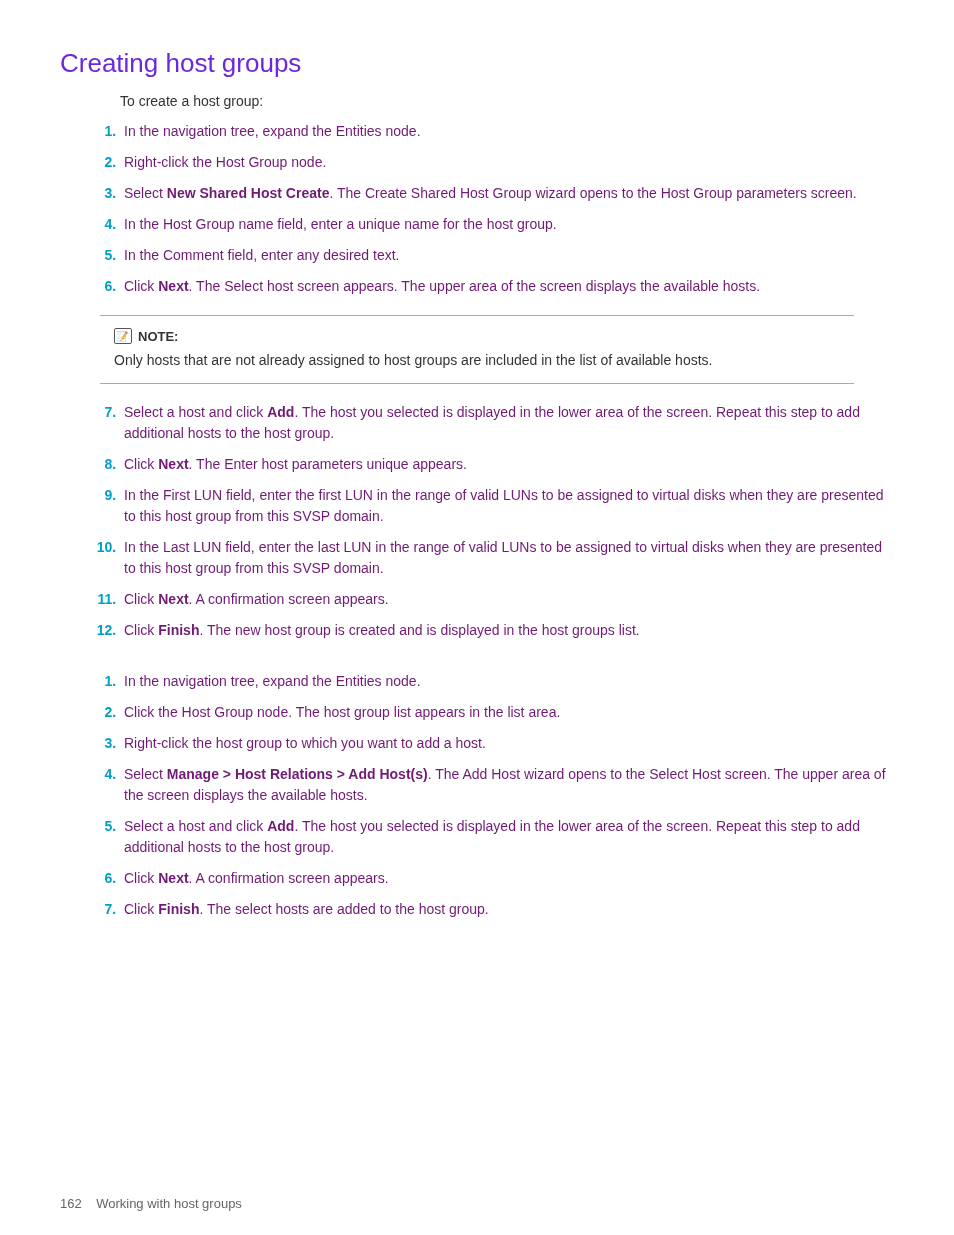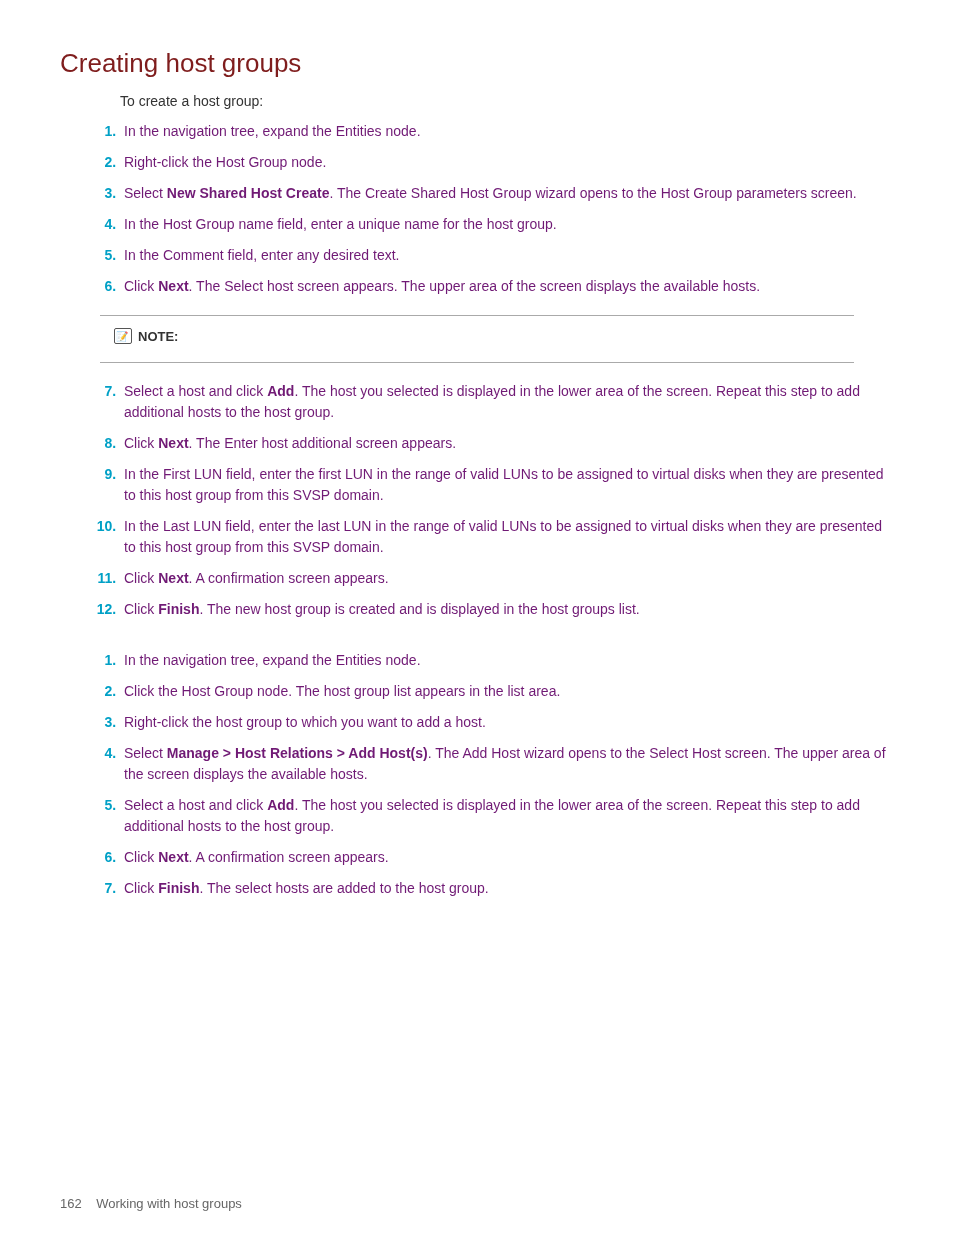--- a/index.html
+++ b/index.html
@@ -8,21 +8,21 @@
       font-family: Arial, Helvetica, sans-serif;
       font-size: 14px;
       color: #333333;
       width: 954px;
       min-height: 1235px;
       padding: 40px 60px 60px 60px;
     }
 
     .section-title {
       font-size: 26px;
-      color: #7f1d1d;
+      color: #6d28d9;
       font-weight: normal;
       margin-bottom: 14px;
       margin-top: 8px;
     }
 
     .intro-text {
       margin-left: 60px;
       margin-bottom: 12px;
       font-size: 14px;
       color: #333;
@@ -120,28 +120,29 @@
   <li>
     <span>Click </span><strong>Next</strong><span>. The Select host screen appears. The upper area of the screen displays the available hosts.</span>
   </li>
 </ol>
 
 <div class="note-box">
   <div class="note-label">
     <span class="note-icon">📝</span>
     <span>NOTE:</span>
   </div>
+  <p class="note-text">Only hosts that are not already assigned to host groups are included in the list of available hosts.</p>
 </div>
 
 <ol class="steps-list" start="7">
   <li>
     <span>Select a host and click </span><strong>Add</strong><span>. The host you selected is displayed in the lower area of the screen. Repeat this step to add additional hosts to the host group.</span>
   </li>
   <li>
-    <span>Click </span><strong>Next</strong><span>. The Enter host additional screen appears.</span>
+    <span>Click </span><strong>Next</strong><span>. The Enter host parameters unique appears.</span>
   </li>
   <li>
     <span>In the First LUN field, enter the first LUN in the range of valid LUNs to be assigned to virtual disks when they are presented to this host group from this SVSP domain.</span>
   </li>
   <li>
     <span>In the Last LUN field, enter the last LUN in the range of valid LUNs to be assigned to virtual disks when they are presented to this host group from this SVSP domain.</span>
   </li>
   <li>
     <span>Click </span><strong>Next</strong><span>. A confirmation screen appears.</span>
   </li>

